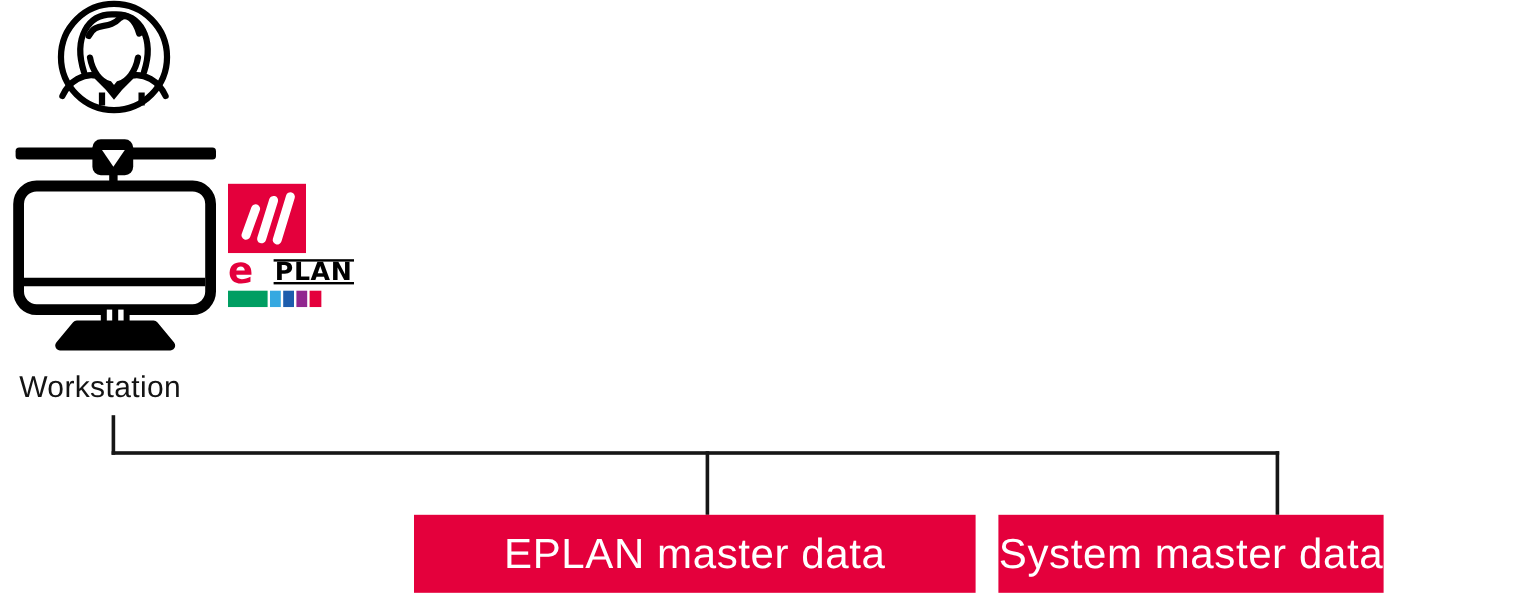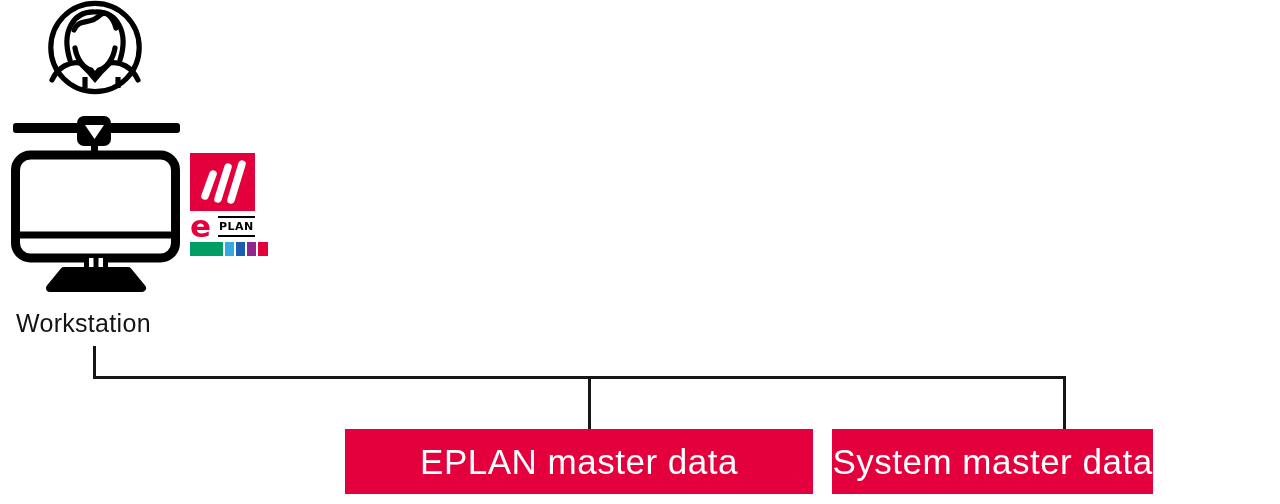--- a/index.html
+++ b/index.html
@@ -31,28 +31,28 @@
   .eplan-e {
     color: #E4003C;
     font-size: 31px;
     font-weight: 800;
     line-height: 26px;
     letter-spacing: -1px;
     font-family: "DejaVu Sans", sans-serif;
   }
   .eplan-plan {
     color: #000000;
-    font-size: 11px;
+    font-size: 21px;
     font-weight: 700;
     letter-spacing: 0.5px;
     line-height: 17px;
     border-top: 2.5px solid #000;
     border-bottom: 2.5px solid #000;
     padding: 0 1px;
-    margin-left: 8px;
+    margin-left: 18px;
     font-family: "DejaVu Sans", sans-serif;
   }
   .logo-bar { display: block; margin-top: 2px; }
 
   
   .workstation-label {
     position: absolute;
     left: 16px;
     top: 309px;
     font-size: 25px;

